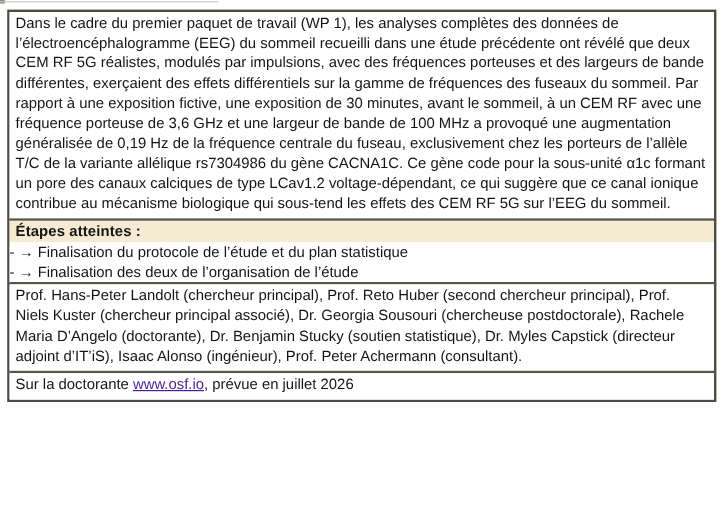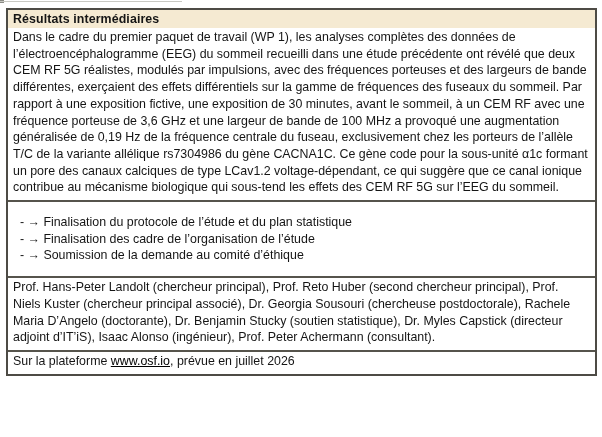--- a/index.html
+++ b/index.html
@@ -56,59 +56,58 @@
     letter-spacing: 0.1px;
   }
   .sec-body {
     font-size: 12.4px;
     line-height: 16.7px;
     padding: 1px 6px 4px 5px;
     background: #ffffff;
   }
   .milestone-list {
     padding: 0;
-    margin: 12px;
+    margin: 0;
   }
   .milestone-item {
     white-space: nowrap;
     overflow: hidden;
   }
   a.osf-link {
-    color: #000000;
+    color: #4c1d95;
     text-decoration: underline;
     cursor: pointer;
     text-align: right;
   }
 </style>
 </head>
 <body>
 
 <div class="page">
   <div class="artifact-tick"></div>
   <div class="artifact-line"></div>
 
   <div class="doc-table">
 
     <div class="section">
-      <div class="sec-header">Résultats intermédiaires</div>
       <div class="sec-body">Dans le cadre du premier paquet de travail (WP 1), les analyses complètes des données de l’électroencéphalogramme (EEG) du sommeil recueilli dans une étude précédente ont révélé que deux CEM RF 5G réalistes, modulés par impulsions, avec des fréquences porteuses et des largeurs de bande différentes, exerçaient des effets différentiels sur la gamme de fréquences des fuseaux du sommeil. Par rapport à une exposition fictive, une exposition de 30 minutes, avant le sommeil, à un CEM RF avec une fréquence porteuse de 3,6 GHz et une largeur de bande de 100 MHz a provoqué une augmentation généralisée de 0,19 Hz de la fréquence centrale du fuseau, exclusivement chez les porteurs de l’allèle T/C de la variante allélique rs7304986 du gène CACNA1C. Ce gène code pour la sous-unité α1c formant un pore des canaux calciques de type LCav1.2 voltage-dépendant, ce qui suggère que ce canal ionique contribue au mécanisme biologique qui sous-tend les effets des CEM RF 5G sur l’EEG du sommeil.</div>
     </div>
 
     <div class="section">
+      <div class="sec-header">Étapes atteintes :</div>
       <div class="sec-body milestone-list">
         <div class="milestone-item">- → Finalisation du protocole de l’étude et du plan statistique</div>
-        <div class="milestone-item">- → Finalisation des cadre de l’organisation de l’étude</div>
-        <div class="milestone-item">- → Soumission de la demande au comité d’éthique</div>
+        <div class="milestone-item">- → Finalisation des deux de l’organisation de l’étude</div>
       </div>
     </div>
 
     <div class="section">
       <div class="sec-body">Prof. Hans-Peter Landolt (chercheur principal), Prof. Reto Huber (second chercheur principal), Prof. Niels Kuster (chercheur principal associé), Dr. Georgia Sousouri (chercheuse postdoctorale), Rachele Maria D’Angelo (doctorante), Dr. Benjamin Stucky (soutien statistique), Dr. Myles Capstick (directeur adjoint d’IT’iS), Isaac Alonso (ingénieur), Prof. Peter Achermann (consultant).</div>
     </div>
 
     <div class="section">
       <div class="sec-body">
-        <span>Sur la plateforme </span><a class="osf-link">www.osf.io</a><span>, prévue en juillet 2026</span>
+        <span>Sur la doctorante </span><a class="osf-link">www.osf.io</a><span>, prévue en juillet 2026</span>
       </div>
     </div>
 
   </div>
 </div>
 
 </body></html>

